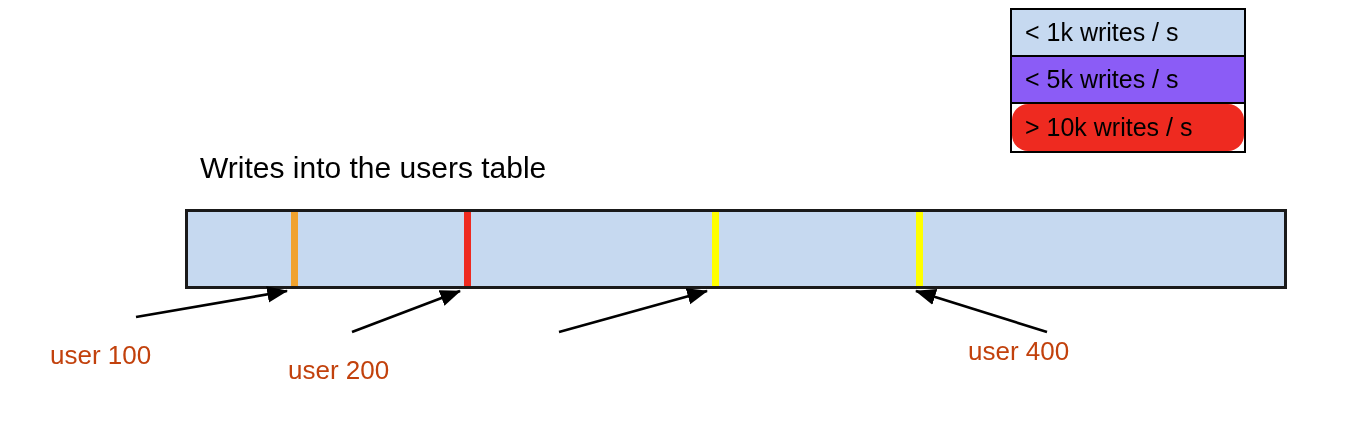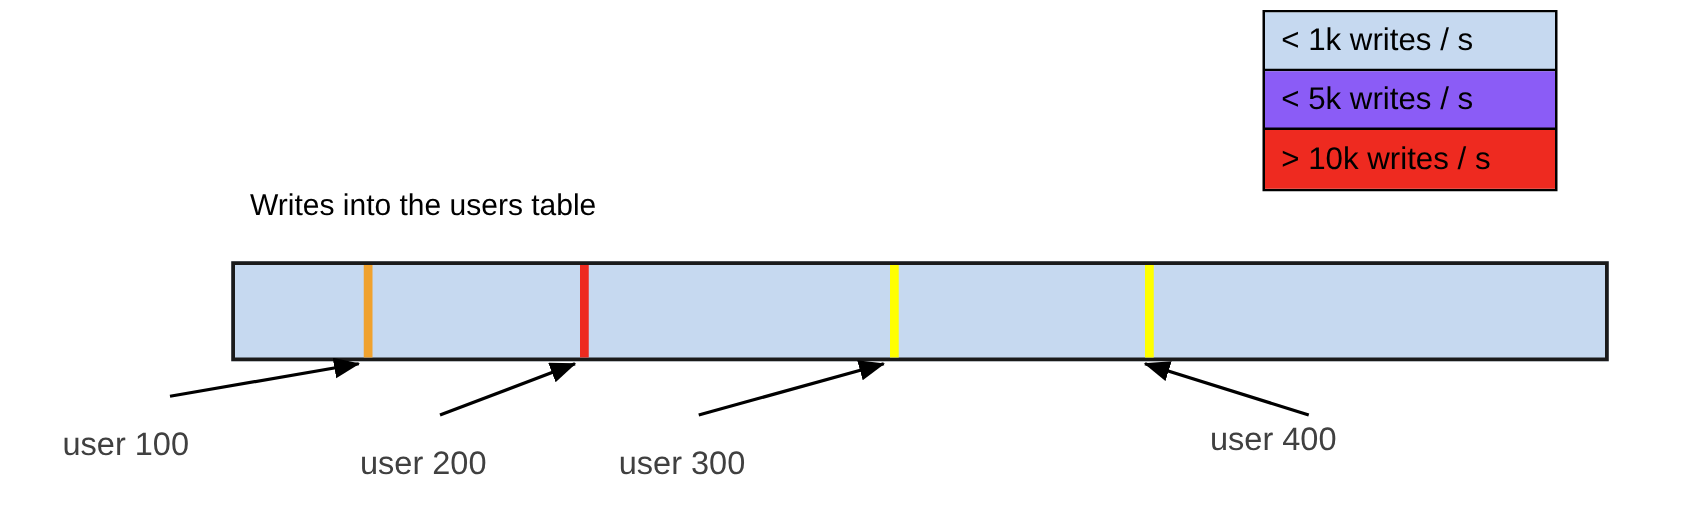--- a/index.html
+++ b/index.html
@@ -44,21 +44,21 @@
     color: #000000;
     line-height: 1;
     white-space: nowrap;
   }
 
   
   .chart-title {
     position: absolute;
     left: 200px;
     top: 151px;
-    font-size: 24px;
+    font-size: 30px;
     color: #000000;
     white-space: nowrap;
   }
 
   
   .bar {
     position: absolute;
     left: 185px;
     top: 209px;
     width: 1102px;
@@ -71,21 +71,21 @@
     position: absolute;
     top: 0;
     height: 100%;
     width: 7px;
   }
 
   
   .callout-label {
     position: absolute;
     font-size: 26px;
-    color: #404040;
+    color: #c2410c;
     white-space: nowrap;
   }
 
   
   .arrows {
     position: absolute;
     left: 0;
     top: 0;
     width: 1350px;
     height: 422px;
@@ -97,21 +97,21 @@
 
 <div id="canvas">
 
   <div class="legend">
     <div class="legend-row" style="background:#c6d9f0;">
       <span class="legend-label">&lt; 1k writes / s</span>
     </div>
     <div class="legend-row" style="background:#8b5cf6;">
       <span class="legend-label">&lt; 5k writes / s</span>
     </div>
-    <div class="legend-row" style="background:#ee2a20;">
+    <div class="legend-row" style="background:#ee2a20;border-radius:16px;">
       <span class="legend-label">&gt; 10k writes / s</span>
     </div>
   </div>
 
   <div class="chart-title">Writes into the users table</div>
 
   <div class="bar">
     <div class="stripe" style="left:103px; background:#f0a22e;"></div>
     <div class="stripe" style="left:276px; background:#ee2a20;"></div>
     <div class="stripe" style="left:524px; background:#ffff00;"></div>
@@ -125,16 +125,15 @@
       </marker>
     </defs>
     <line x1="136" y1="317" x2="287" y2="291" stroke="#000000" stroke-width="2.6" marker-end="url(#ah)"></line>
     <line x1="352" y1="332" x2="460" y2="291" stroke="#000000" stroke-width="2.6" marker-end="url(#ah)"></line>
     <line x1="559" y1="332" x2="707" y2="291" stroke="#000000" stroke-width="2.6" marker-end="url(#ah)"></line>
     <line x1="1047" y1="332" x2="916" y2="291" stroke="#000000" stroke-width="2.6" marker-end="url(#ah)"></line>
   </svg>
 
   <div class="callout-label" style="left:50px; top:340px;">user 100</div>
   <div class="callout-label" style="left:272px; top:355px;margin-left:16px;">user 200</div>
-  <div class="callout-label" style="left:495px; top:355px;">user 300</div>
   <div class="callout-label" style="left:968px; top:336px;text-align:right;">user 400</div>
 
 </div>
 
 </body></html>

